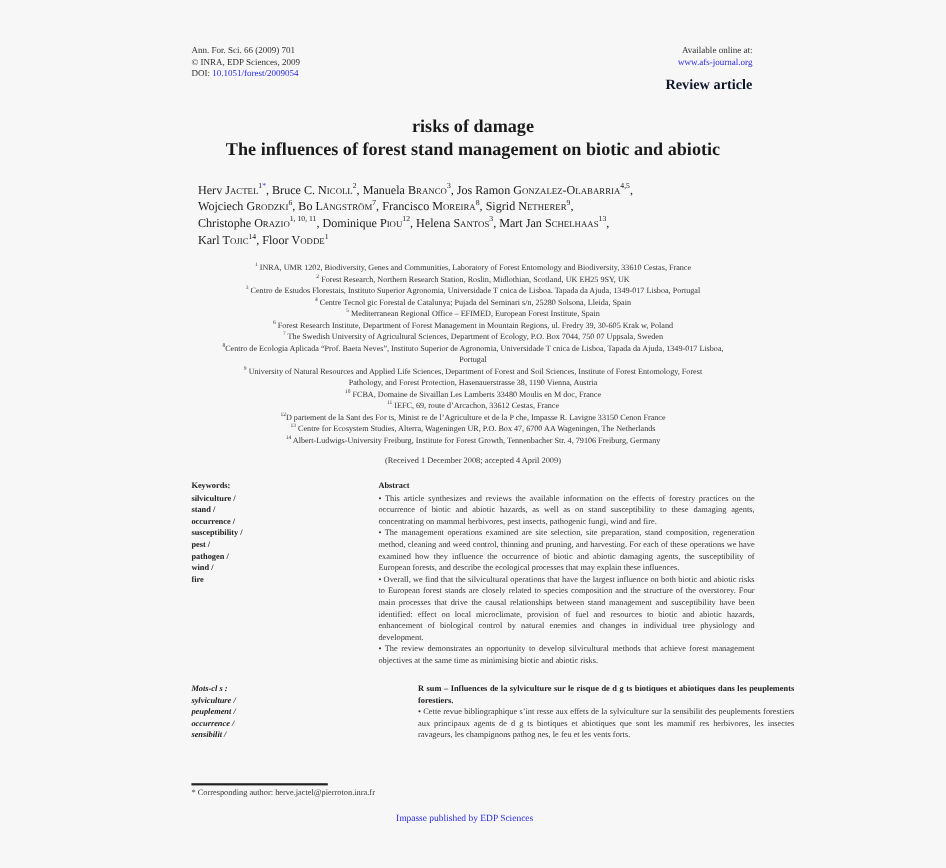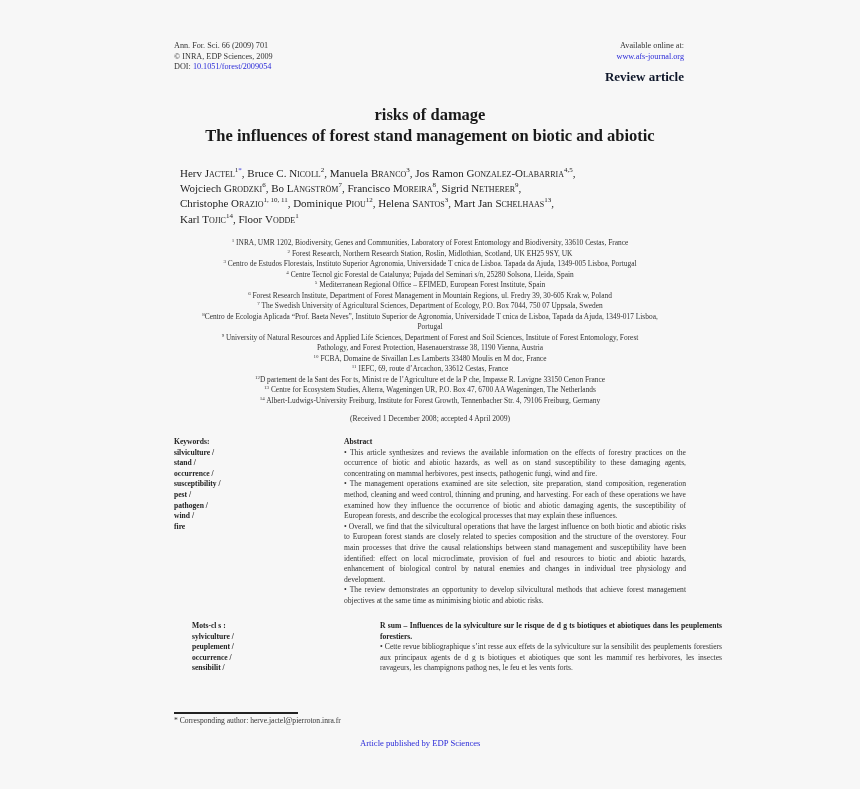--- a/index.html
+++ b/index.html
@@ -17,21 +17,21 @@
   .authors .sc { font-variant:small-caps; }
   .authors sup { font-size:7px; line-height:0; }
   .authors .star { color:#2a2ad8; }
   .affils { left:180px; width:500px; top:238px; text-align:center; font-size:7.4px; line-height:10.5px; color:#333; }
   .affils sup { font-size:5px; line-height:0; }
   .received { left:180px; width:500px; top:414px; text-align:center; font-size:7.6px; color:#333; }
   .kw { left:174px; top:437px; width:160px; font-size:7.6px; line-height:10.6px; font-weight:bold; color:#222; }
   .abstract { left:344px; top:437px; width:342px; font-size:7.6px; line-height:10.6px; text-align:justify; color:#333; }
   .abstract .head { font-weight:bold; color:#222; }
   .abstract p { margin:0; }
-  .mots { left:192px; top:621px; width:160px; font-size:7.6px; line-height:10.6px; font-weight:bold; color:#222; }
+  .mots { left:174px; top:621px; width:160px; font-size:7.6px; line-height:10.6px; font-weight:bold; color:#222;font-style:italic; }
   .resume { left:344px; top:621px; width:342px; font-size:7.6px; line-height:10.6px; text-align:justify; color:#333;margin-left:36px; }
   .resume .head { font-weight:bold; color:#222; }
   .resume p { margin:0; }
   .footrule { left:174px; top:712px; width:124px; height:2px; background:#222; }
   .footnote { left:174px; top:716px; font-size:7.6px; color:#333; }
   .publisher { left:360px; top:738px; font-size:8.6px; }
 </style>
 </head>
 <body>
 
@@ -74,21 +74,21 @@
   </div>
   <div>
     <span><span>Karl </span><span class="sc">Tojic</span><sup>14</sup></span>,
     <span><span>Floor </span><span class="sc">Vodde</span><sup>1</sup></span>
   </div>
 </div>
 
 <div class="abs affils">
   <div><sup>1</sup> <span>INRA, UMR 1202, Biodiversity, Genes and Communities, Laboratory of Forest Entomology and Biodiversity, 33610 Cestas, France</span></div>
   <div><sup>2</sup> <span>Forest Research, Northern Research Station, Roslin, Midlothian, Scotland, UK EH25 9SY, UK</span></div>
-  <div><sup>3</sup> <span>Centro de Estudos Florestais, Instituto Superior Agronomia, Universidade T  cnica de Lisboa. Tapada da Ajuda, 1349-005 Lisboa, Portugal</span></div>
+  <div><sup>3</sup> <span>Centro de Estudos Florestais, Instituto Superior Agronomia, Universidade T  cnica de Lisboa. Tapada da Ajuda, 1349-017 Lisboa, Portugal</span></div>
   <div><sup>4</sup> <span>Centre Tecnol  gic Forestal de Catalunya; Pujada del Seminari s/n, 25280 Solsona, Lleida, Spain</span></div>
   <div><sup>5</sup> <span>Mediterranean Regional Office – EFIMED, European Forest Institute, Spain</span></div>
   <div><sup>6</sup> <span>Forest Research Institute, Department of Forest Management in Mountain Regions, ul. Fredry 39, 30-605 Krak  w, Poland</span></div>
   <div><sup>7</sup> <span>The Swedish University of Agricultural Sciences, Department of Ecology, P.O. Box 7044, 750 07 Uppsala, Sweden</span></div>
   <div style="padding:0 14px;"><sup>8</sup><span>Centro de Ecologia Aplicada “Prof. Baeta Neves”, Instituto Superior de Agronomia, Universidade T  cnica de Lisboa, Tapada da Ajuda, 1349-017 Lisboa, Portugal</span></div>
   <div style="padding:0 38px;"><sup>9</sup> <span>University of Natural Resources and Applied Life Sciences, Department of Forest and Soil Sciences, Institute of Forest Entomology, Forest Pathology, and Forest Protection, Hasenauerstrasse 38, 1190 Vienna, Austria</span></div>
   <div><sup>10</sup> <span>FCBA, Domaine de Sivaillan Les Lamberts 33480 Moulis en M  doc, France</span></div>
   <div><sup>11</sup> <span>IEFC, 69, route d’Arcachon, 33612 Cestas, France</span></div>
   <div><sup>12</sup><span>D  partement de la Sant   des For  ts, Minist  re de l’Agriculture et de la P  che, Impasse R. Lavigne 33150 Cenon France</span></div>
   <div><sup>13</sup> <span>Centre for Ecosystem Studies, Alterra, Wageningen UR, P.O. Box 47, 6700 AA Wageningen, The Netherlands</span></div>
@@ -125,13 +125,13 @@
   <div>sensibilit  /</div>
 </div>
 
 <div class="abs resume">
   <div class="head">R  sum   – Influences de la sylviculture sur le risque de d  g  ts biotiques et abiotiques dans les peuplements forestiers.</div>
   <p>• Cette revue bibliographique s’int  resse aux effets de la sylviculture sur la sensibilit   des peuplements forestiers aux principaux agents de d  g  ts biotiques et abiotiques que sont les mammif  res herbivores, les insectes ravageurs, les champignons pathog  nes, le feu et les vents forts.</p>
 </div>
 
 <div class="abs footrule"></div>
 <div class="abs footnote">* Corresponding author: herve.jactel@pierroton.inra.fr</div>
-<a class="abs link publisher">Article published by EDP Sciences</a>
+<a class="abs link publisher">Impasse published by EDP Sciences</a>
 
 </body></html>

